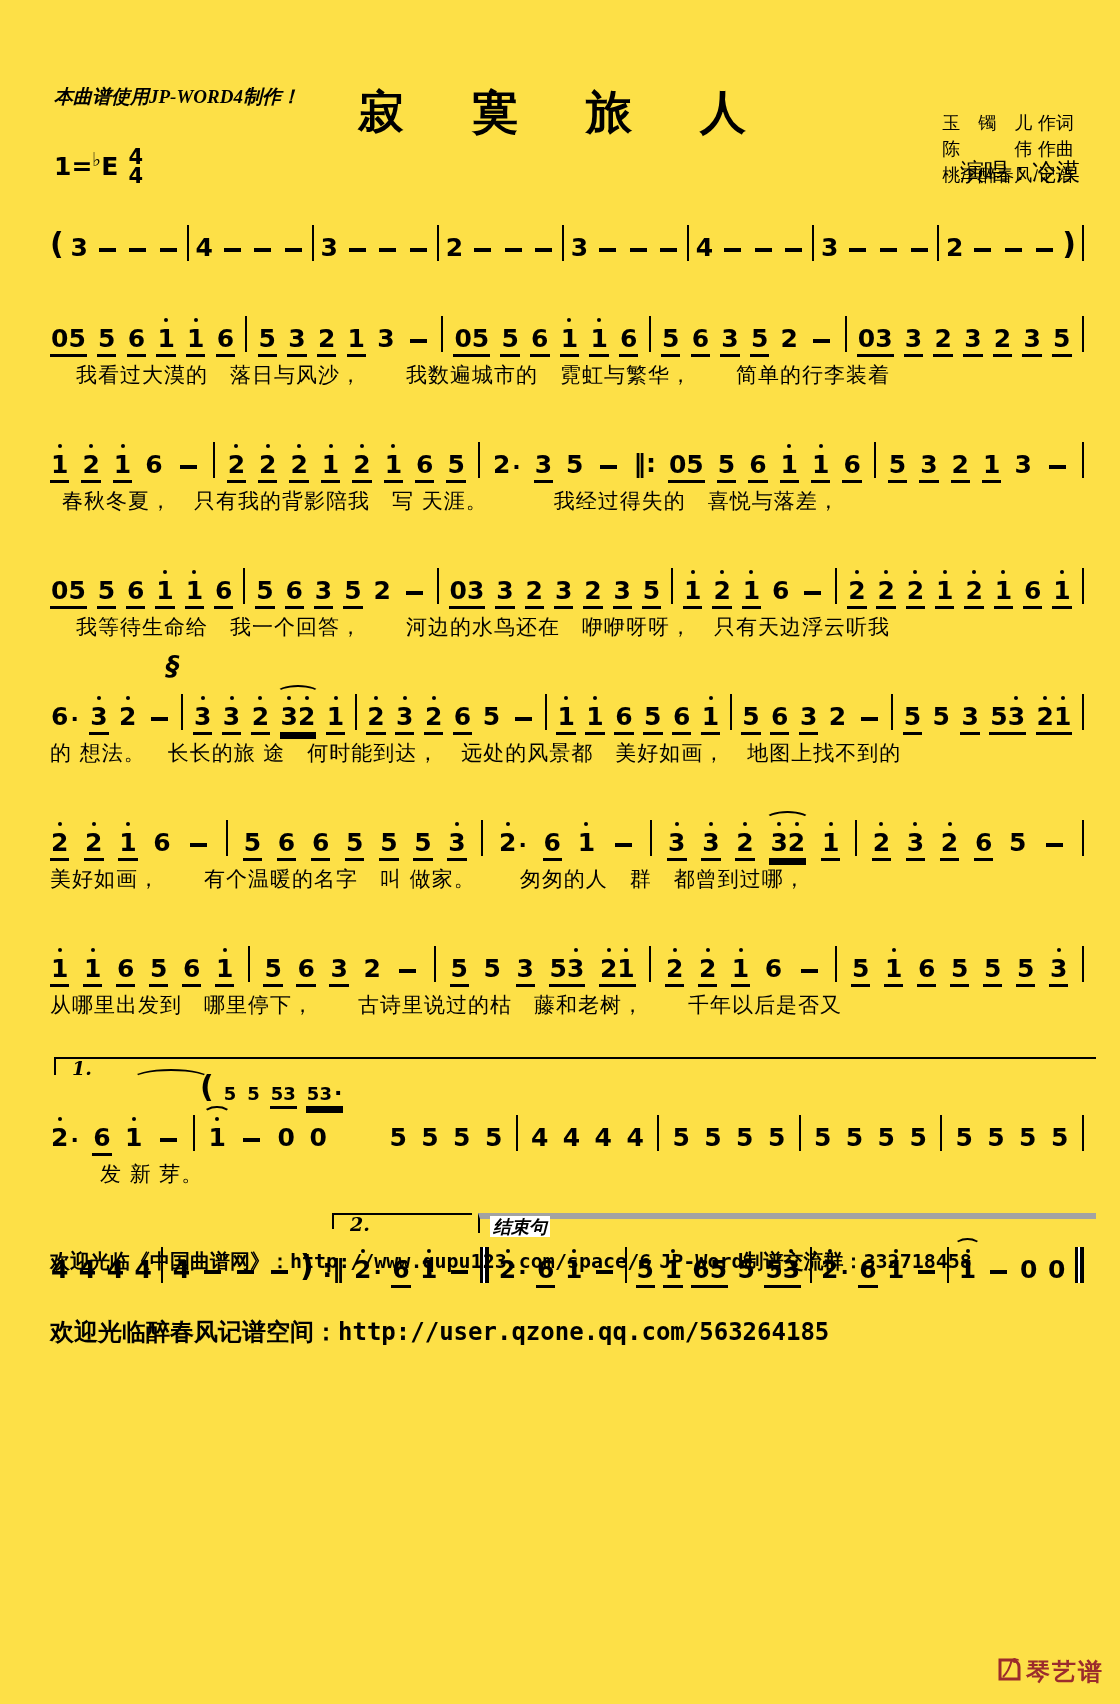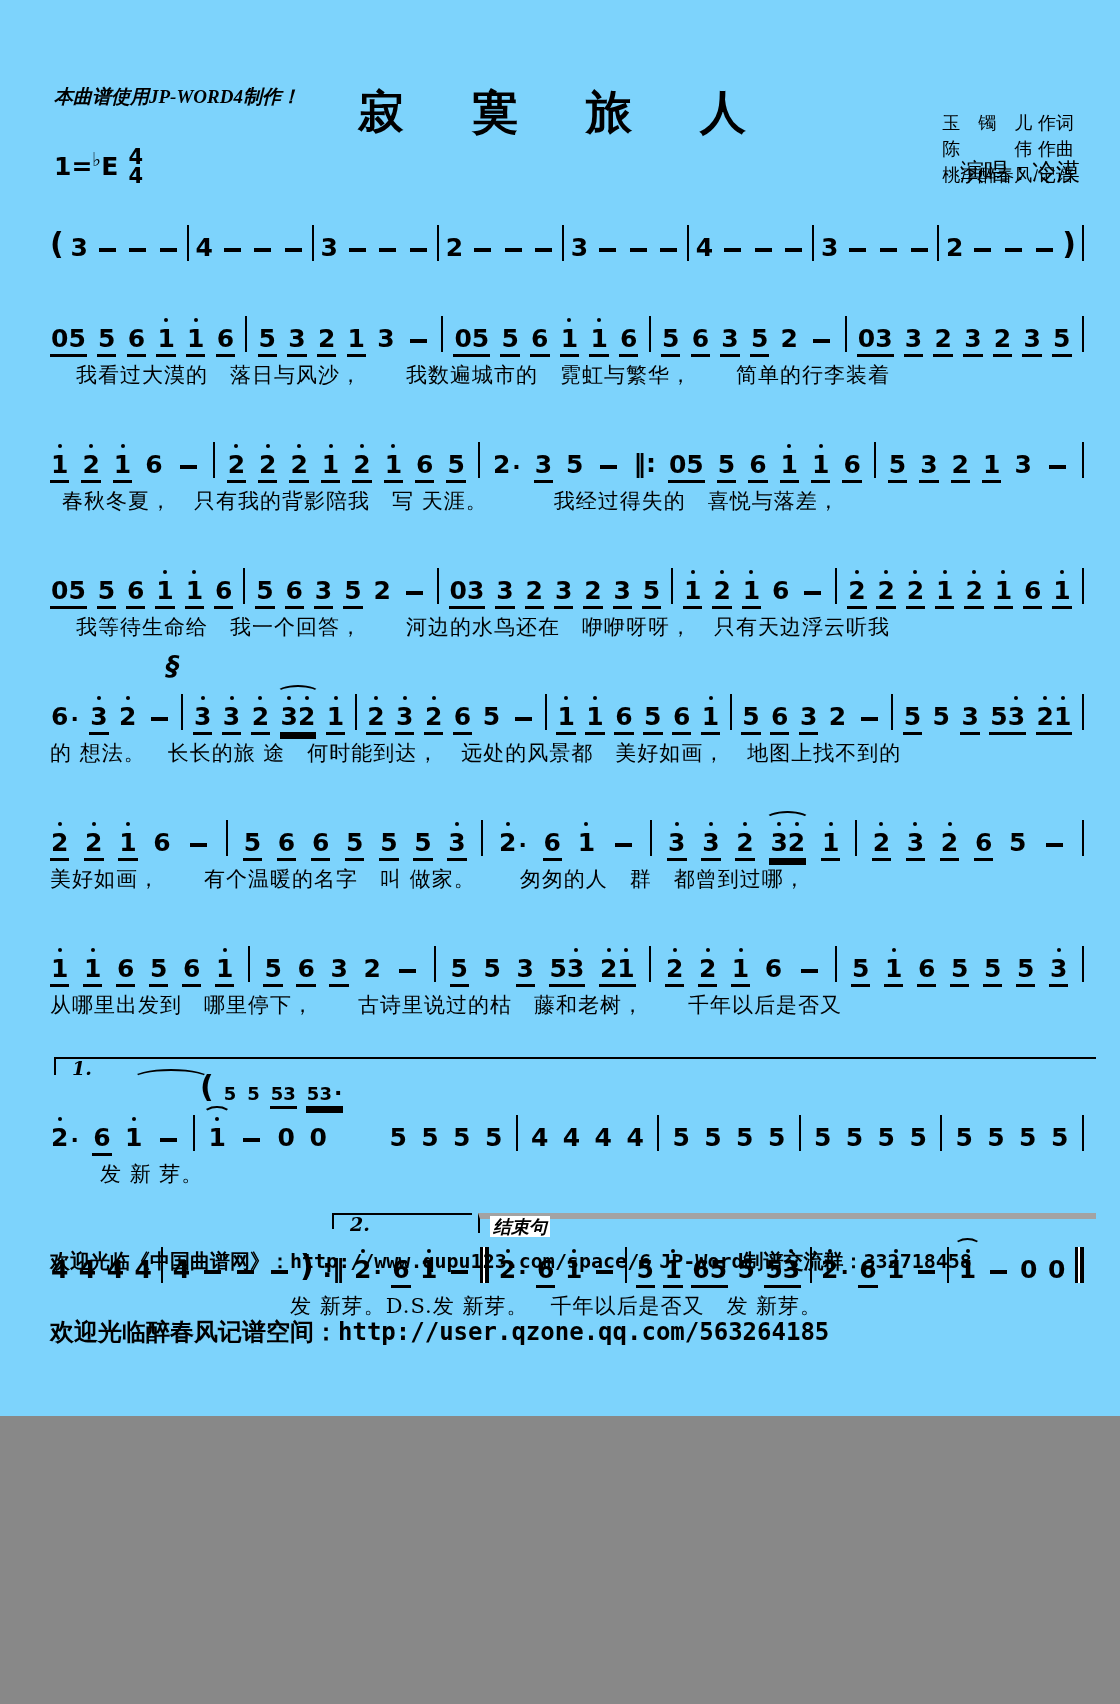--- a/index.html
+++ b/index.html
@@ -1,16 +1,16 @@
 <!DOCTYPE html>
 <html><head>
 <meta charset="utf-8">
 <style>
   html,body{margin:0;padding:0;background:#888;}
-  .page{position:relative;width:1120px;height:1416px;background:#7dd3fc;margin:0 auto;
+  .page{position:relative;width:1120px;height:1704px;background:#fde047;margin:0 auto;
         font-family:"DejaVu Sans",sans-serif;color:#000;overflow:hidden;}
 
   
   .header{position:absolute;top:0;left:50px;right:40px;height:200px;}
   .made-with{position:absolute;left:4px;top:84px;font-size:19px;font-weight:700;font-style:italic;
              font-family:"Liberation Serif",serif;}
   .title{position:absolute;left:0;right:0;top:82px;text-align:center;font-size:46px;font-weight:700;
          letter-spacing:26px;font-family:"DejaVu Serif",serif;white-space:nowrap;}
   .singer{position:absolute;left:0;right:0;top:156px;text-align:right;font-size:24px;
           font-family:"DejaVu Serif",serif;}
@@ -1061,21 +1061,20 @@
             <span class="n dash"></span>
           </span>
           <span class="tok">
             <span class="n">0</span>
           </span>
           <span class="tok">
             <span class="n">0</span>
           </span>
           <span class="bar final"></span>
         </div>
-      <div class="lyrics-line">发 新芽。D.S.发 新芽。　千年以后是否又　发 新芽。</div>
     </div>
 
   </div>
 
   <div class="footer1">
     <span>欢迎光临《中国曲谱网》：http://www.qupu123.com/space/6</span>
     <span>JP-Word制谱交流群：332718458</span>
   </div>
   <div class="footer2">
     <span>欢迎光临醉春风记谱空间：http://user.qzone.qq.com/563264185</span>

